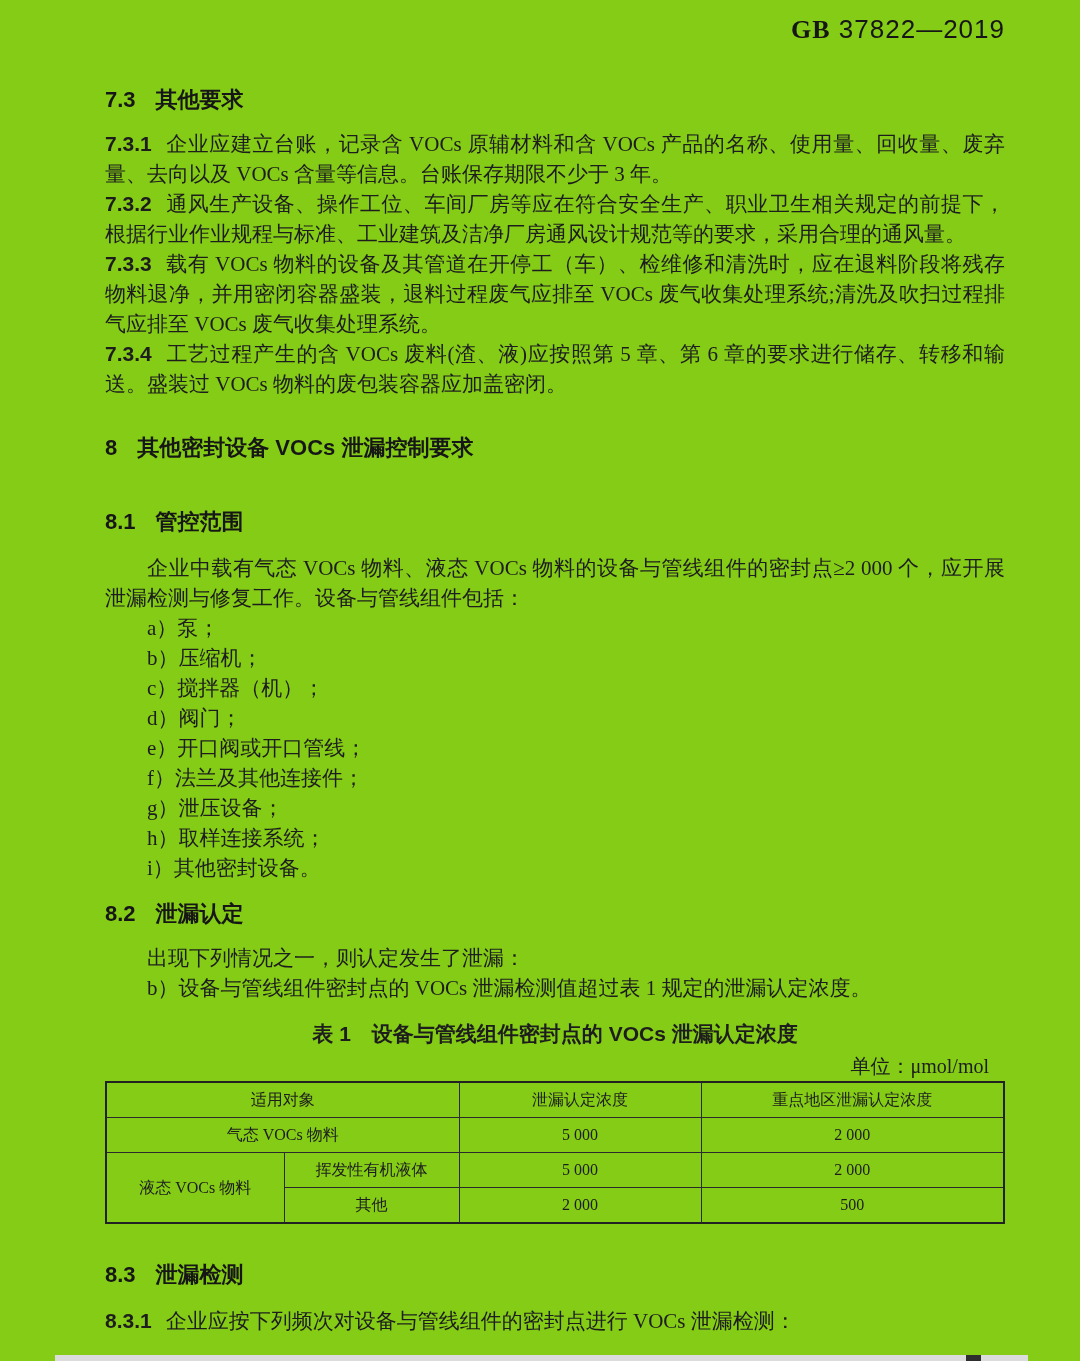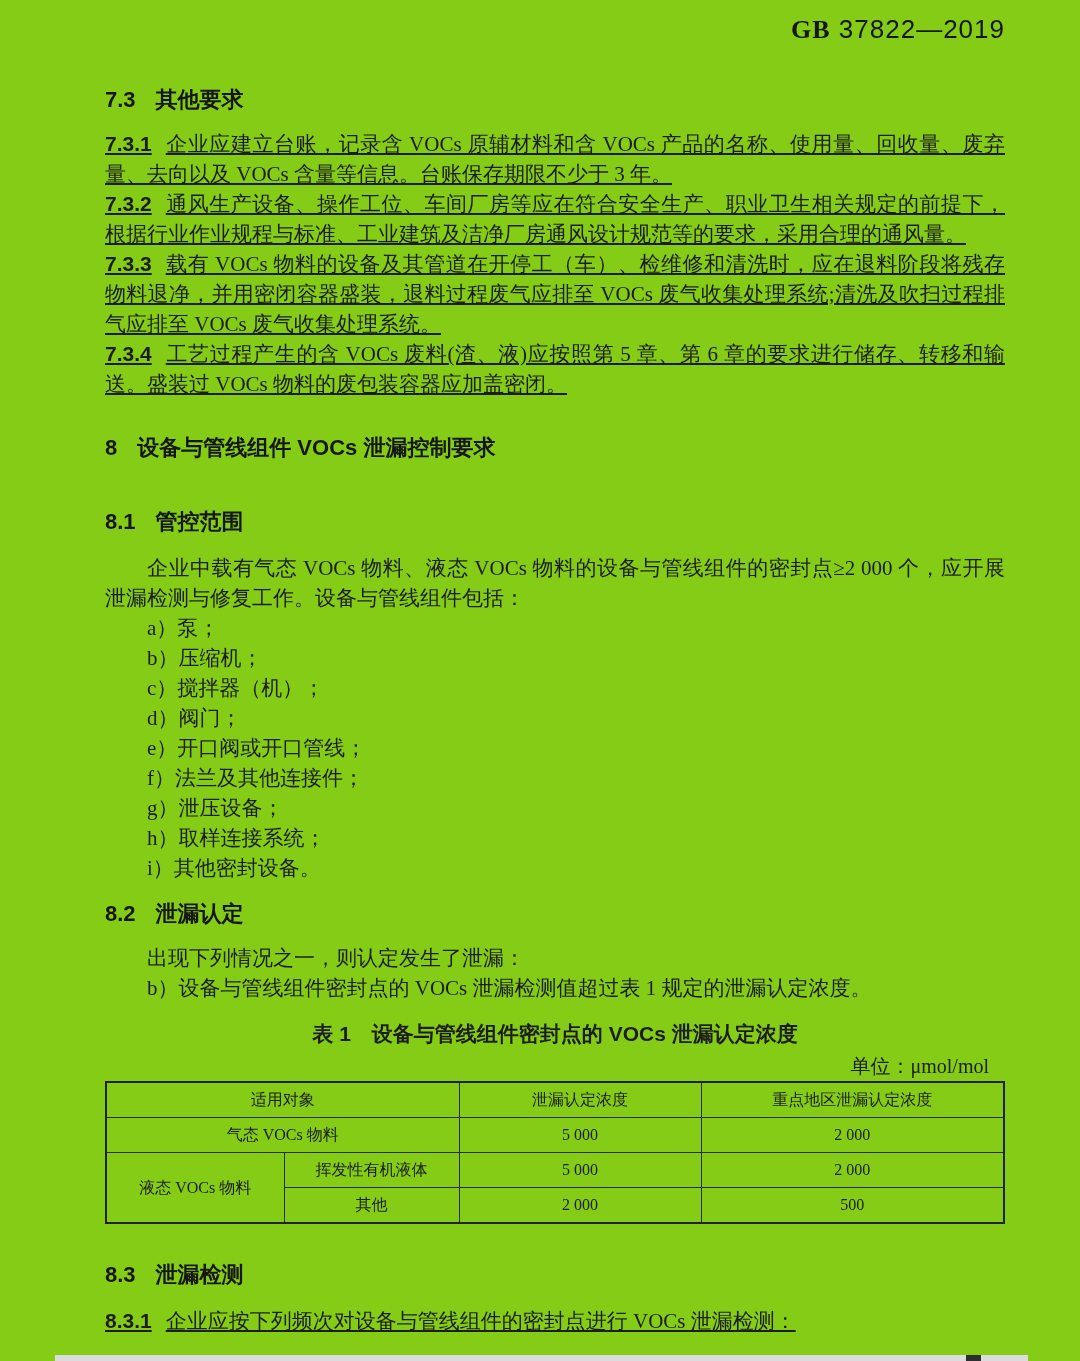--- a/index.html
+++ b/index.html
@@ -32,21 +32,21 @@
     font-size: 22px;
     line-height: 30px;
     color: #161616;
   }
   .hd .hnum { margin-right: 20px; font-weight: bold; }
   .h73 { margin: 40px 0 14px 0; }
   .h8  { margin: 34px 0 0 0; }
   .h81 { margin: 44px 0 16px 0; }
   .h82 { margin: 16px 0 14px 0; }
   .h83 { margin: 36px 0 16px 0; }
-  p.clause { margin: 0; text-align: justify; text-decoration: underline; }
+  p.clause { margin: 0; text-align: justify; }
   .cnum {
     font-family: "Liberation Sans", "DejaVu Sans", sans-serif;
     font-weight: bold;
     margin-right: 14px;
     white-space: nowrap;
   }
   p.indent { margin: 0; text-indent: 42px; text-align: justify; }
   p.li { margin: 0; padding-left: 42px; text-align: justify; }
   .tbl-caption {
     margin: 16px 0 0 0;
@@ -110,21 +110,21 @@
     <span class="cnum">7.3.2</span><span>通风生产设备、操作工位、车间厂房等应在符合安全生产、职业卫生相关规定的前提下，根据行业作业规程与标准、工业建筑及洁净厂房通风设计规范等的要求，采用合理的通风量。</span>
   </p>
   <p class="clause">
     <span class="cnum">7.3.3</span><span>载有 VOCs 物料的设备及其管道在开停工（车）、检维修和清洗时，应在退料阶段将残存物料退净，并用密闭容器盛装，退料过程废气应排至 VOCs 废气收集处理系统;清洗及吹扫过程排气应排至 VOCs 废气收集处理系统。</span>
   </p>
   <p class="clause">
     <span class="cnum">7.3.4</span><span>工艺过程产生的含 VOCs 废料(渣、液)应按照第 5 章、第 6 章的要求进行储存、转移和输送。盛装过 VOCs 物料的废包装容器应加盖密闭。</span>
   </p>
 
   <div class="hd h8">
-    <span class="hnum">8</span><span>设备与管线组件 VOCs 泄漏控制要求</span>
+    <span class="hnum">8</span><span>其他密封设备 VOCs 泄漏控制要求</span>
   </div>
 
   <div class="hd h81">
     <span class="hnum">8.1</span><span>管控范围</span>
   </div>
 
   <p class="indent">企业中载有气态 VOCs 物料、液态 VOCs 物料的设备与管线组件的密封点≥2 000 个，应开展泄漏检测与修复工作。设备与管线组件包括：</p>
   <p class="li">a）泵；</p>
   <p class="li">b）压缩机；</p>
   <p class="li">c）搅拌器（机）；</p>

